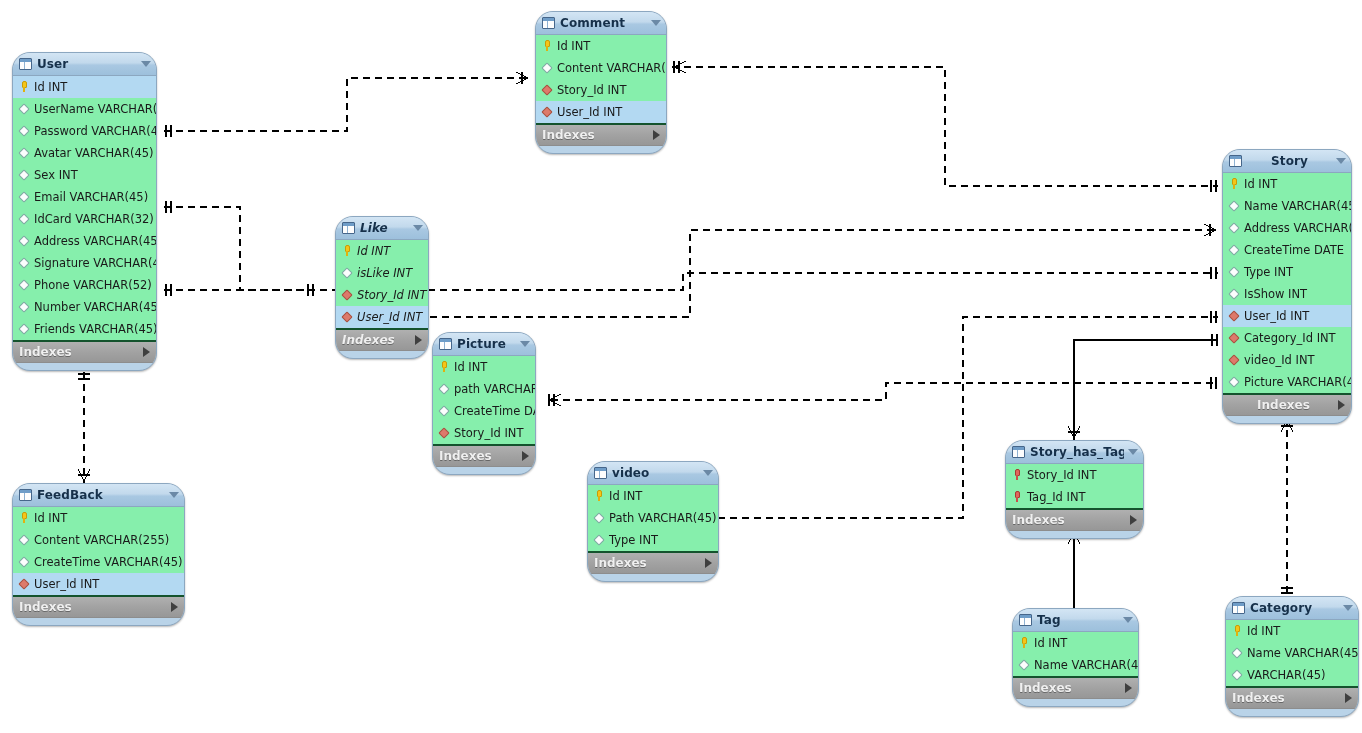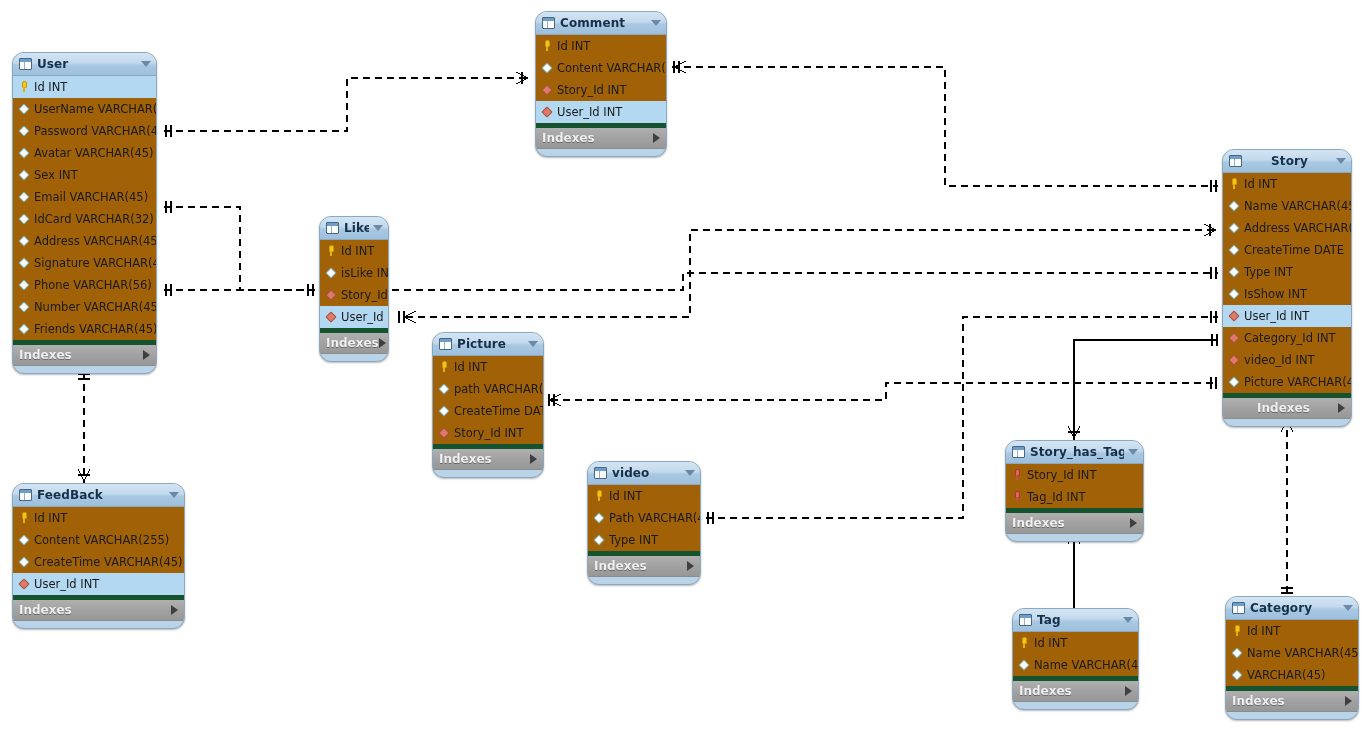--- a/index.html
+++ b/index.html
@@ -9,21 +9,21 @@
     width:1362px;height:733px;position:relative;overflow:hidden;
   }
   #canvas{position:absolute;left:0;top:0;width:1362px;height:733px;}
   svg.links{position:absolute;left:0;top:0;width:1362px;height:733px;pointer-events:none;}
 
   
   .tbl{
     position:absolute;
     box-sizing:border-box;
     border:1px solid #8ca7c0;
-    border-radius:12px;
+    border-radius:18px;
     background:#b9d3e8;
     box-shadow:0 1px 2px rgba(0,0,0,.28);
     padding-bottom:7px;
     overflow:hidden;
   }
   .tbl .hdr{
     height:22px;
     display:flex;align-items:center;
     padding:0 5px 0 6px;
     background:linear-gradient(to bottom,#d3e5f4 0%,#c2d9ec 45%,#a9c8e2 55%,#9dc0dc 100%);
@@ -47,21 +47,21 @@
   }
   .ico-table:after{
     content:"";position:absolute;left:4px;top:3px;bottom:0;width:1px;background:#8fb2d2;
   }
   .chev{
     width:0;height:0;flex:none;
     border-left:5px solid transparent;border-right:5px solid transparent;
     border-top:6px solid #6b89a6;
     margin-left:4px;
   }
-  .cols{background:#a16207;border-bottom:5px solid #14532d;}
+  .cols{background:#86efac;border-bottom:2px solid #14532d;}
   .col{
     height:22px;display:flex;align-items:center;
     padding-left:6px;font-size:11.5px;color:#1a1a1a;
     white-space:nowrap;box-sizing:border-box;
   }
   .col.hl{background:#b3d9f2;}
   .col .cname{margin-left:4px;}
   
   .g{width:11px;height:12px;flex:none;position:relative;}
   .g-pk:before{
@@ -222,21 +222,21 @@
           <div class="col">
             <span class="g g-col"></span>
             <span class="cname">Address VARCHAR(45)</span>
           </div>
           <div class="col">
             <span class="g g-col"></span>
             <span class="cname">Signature VARCHAR(45)</span>
           </div>
           <div class="col">
             <span class="g g-col"></span>
-            <span class="cname">Phone VARCHAR(56)</span>
+            <span class="cname">Phone VARCHAR(52)</span>
           </div>
           <div class="col">
             <span class="g g-col"></span>
             <span class="cname">Number VARCHAR(45)</span>
           </div>
           <div class="col">
             <span class="g g-col"></span>
             <span class="cname">Friends VARCHAR(45)</span>
           </div>
         </div>
@@ -267,21 +267,21 @@
           <div class="col hl">
             <span class="g g-fk"></span>
             <span class="cname">User_Id INT</span>
           </div>
         </div>
         <div class="idx">
           <span class="ilabel">Indexes</span>
           <span class="tri"></span>
         </div>
       </div>
-      <div class="tbl" style="left: 319px; top: 216px; width: 70px;">
+      <div class="tbl" style="left: 335px; top: 216px; width: 94px; font-style: italic;">
         <div class="hdr">
           <span class="ico-table"></span>
           <span class="tname">Like</span>
           <span class="chev"></span>
         </div>
         <div class="cols">
           <div class="col">
             <span class="g g-pk"></span>
             <span class="cname">Id INT</span>
           </div>
@@ -296,21 +296,21 @@
           <div class="col hl">
             <span class="g g-fk"></span>
             <span class="cname">User_Id INT</span>
           </div>
         </div>
         <div class="idx">
           <span class="ilabel">Indexes</span>
           <span class="tri"></span>
         </div>
       </div>
-      <div class="tbl" style="left: 432px; top: 332px; width: 112px;">
+      <div class="tbl" style="left: 432px; top: 332px; width: 104px;">
         <div class="hdr">
           <span class="ico-table"></span>
           <span class="tname">Picture</span>
           <span class="chev"></span>
         </div>
         <div class="cols">
           <div class="col">
             <span class="g g-pk"></span>
             <span class="cname">Id INT</span>
           </div>
@@ -354,21 +354,21 @@
           <div class="col hl">
             <span class="g g-fk"></span>
             <span class="cname">User_Id INT</span>
           </div>
         </div>
         <div class="idx">
           <span class="ilabel">Indexes</span>
           <span class="tri"></span>
         </div>
       </div>
-      <div class="tbl" style="left: 587px; top: 461px; width: 114px;">
+      <div class="tbl" style="left: 587px; top: 461px; width: 132px;">
         <div class="hdr">
           <span class="ico-table"></span>
           <span class="tname">video</span>
           <span class="chev"></span>
         </div>
         <div class="cols">
           <div class="col">
             <span class="g g-pk"></span>
             <span class="cname">Id INT</span>
           </div>

